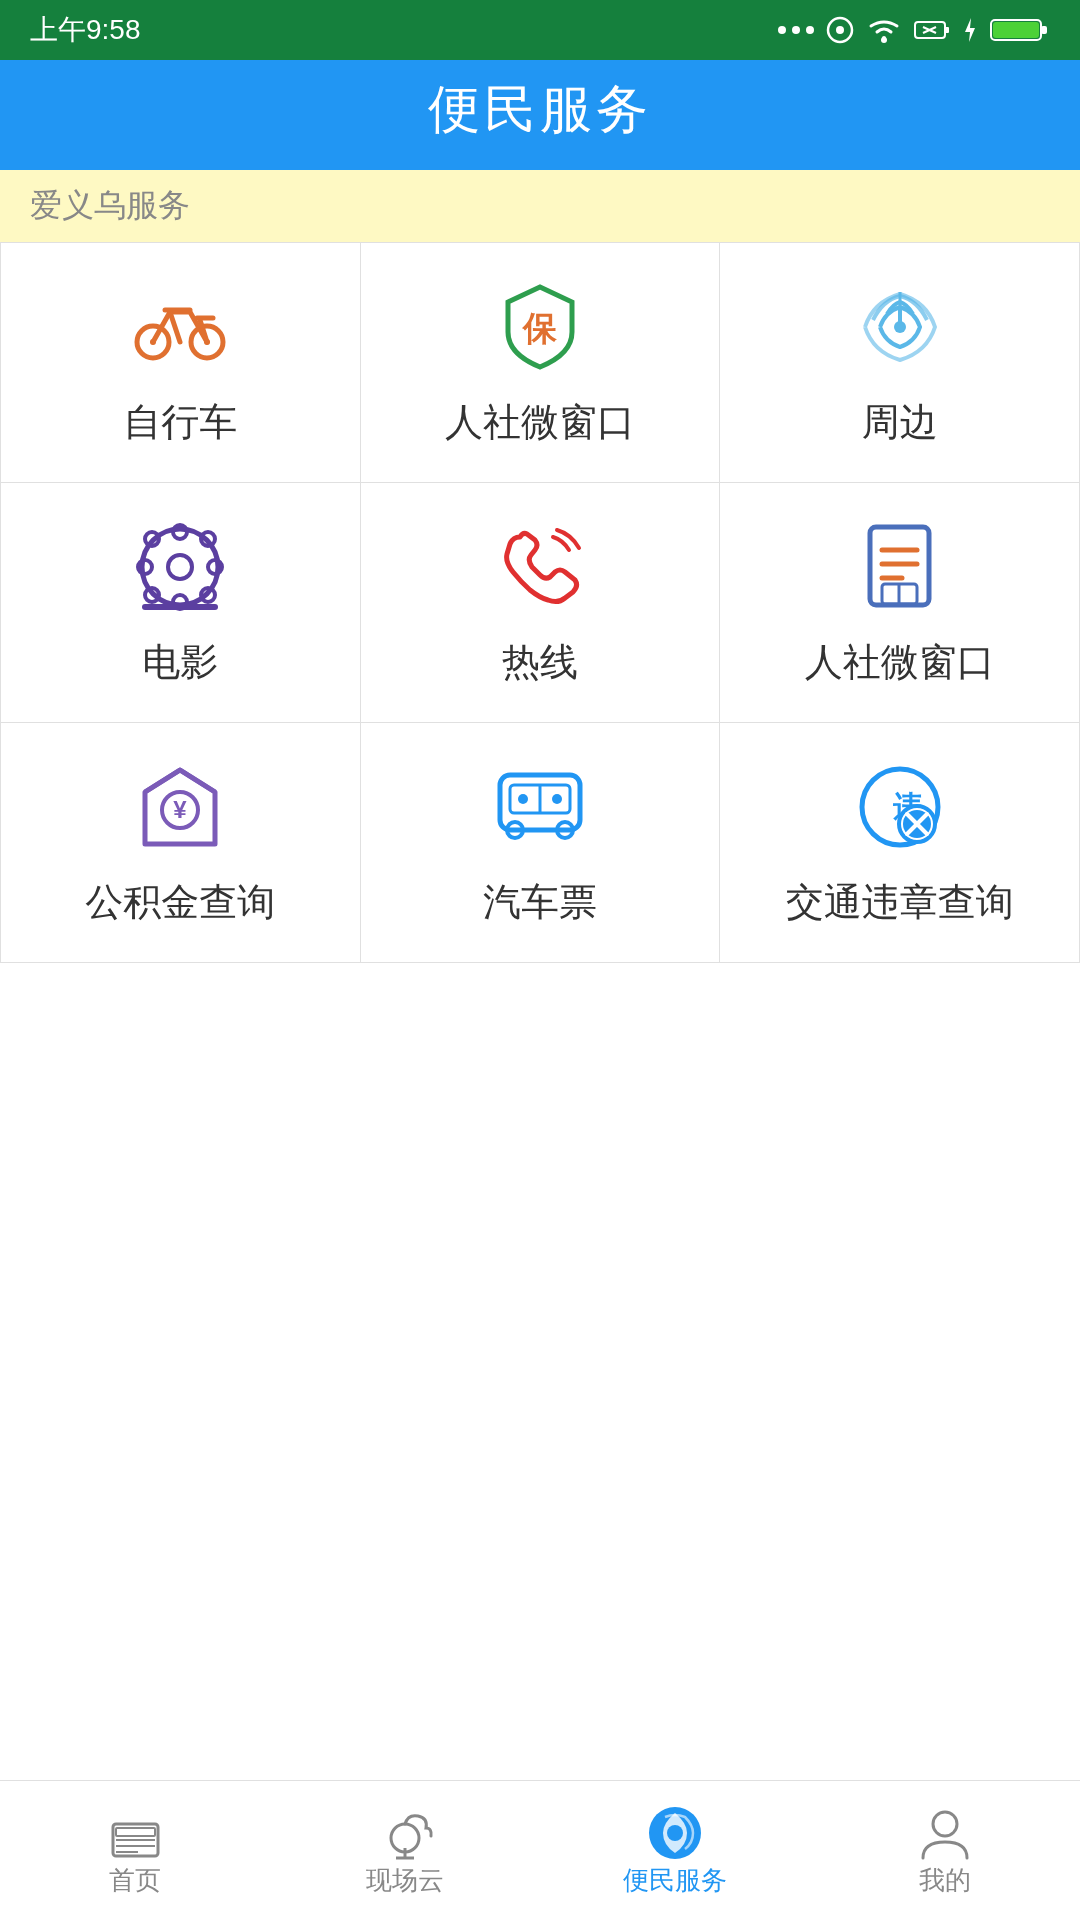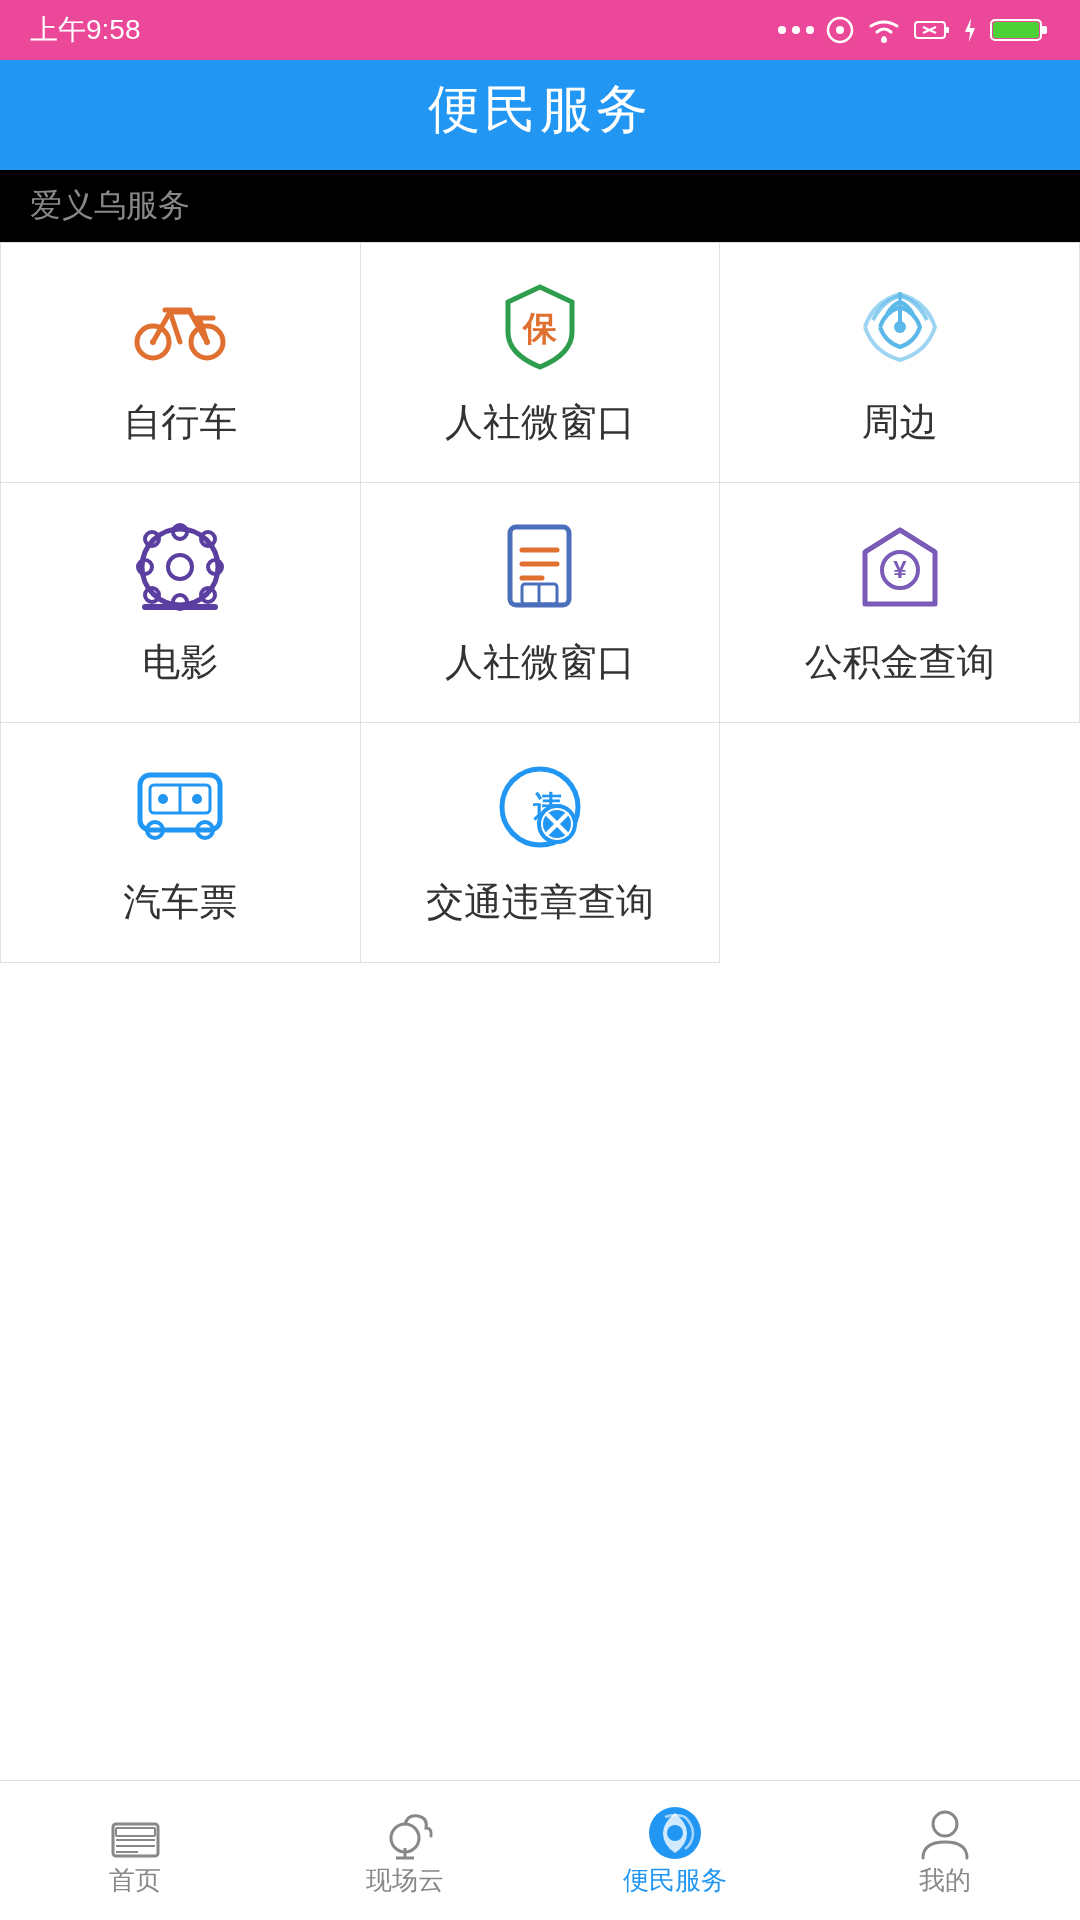--- a/index.html
+++ b/index.html
@@ -12,21 +12,21 @@
     body {
       width: 1080px;
       min-height: 1920px;
       font-family: -apple-system, 'PingFang SC', 'Helvetica Neue', Arial, sans-serif;
       background: #ffffff;
       overflow-x: hidden;
     }
 
     
     .status-bar {
-      background: #ec4899;
+      background: #15803d;
       height: 60px;
       display: flex;
       align-items: center;
       justify-content: space-between;
       padding: 12px 30px;
       color: white;
       font-size: 28px;
       text-align: center;
     }
 
@@ -52,21 +52,21 @@
 
     .header-title {
       color: white;
       font-size: 52px;
       font-weight: 400;
       letter-spacing: 4px;
     }
 
     
     .section-label {
-      background: #000000;
+      background: #fef9c3;
       height: 72px;
       display: flex;
       align-items: center;
       padding: 0 30px;
       color: #888;
       font-size: 32px;
     }
 
     
     .grid-container {
@@ -256,20 +256,30 @@
         <circle cx="17" cy="17" r="7" fill="none" stroke="#5b3fa0" stroke-width="4"></circle>
         <circle cx="73" cy="73" r="7" fill="none" stroke="#5b3fa0" stroke-width="4"></circle>
         <circle cx="73" cy="17" r="7" fill="none" stroke="#5b3fa0" stroke-width="4"></circle>
         <circle cx="17" cy="73" r="7" fill="none" stroke="#5b3fa0" stroke-width="4"></circle>
         <line x1="10" y1="85" x2="80" y2="85" stroke="#5b3fa0" stroke-width="6" stroke-linecap="round"></line>
       </svg>
     </div>
     <span class="grid-label">电影</span>
   </div>
 
+  <div class="grid-item">
+    <div class="grid-icon">
+      <svg width="90" height="90" viewBox="0 0 90 90">
+        <path d="M25 15 Q18 15 15 22 L12 32 Q10 40 18 50 Q26 60 35 68 Q45 76 53 78 Q63 82 70 76 L78 70 Q84 64 80 58 L70 50 Q65 46 60 50 L55 55 Q50 58 45 53 L37 45 Q32 38 36 33 L40 28 Q44 23 40 18 L32 12 Q28 10 25 15 Z" fill="none" stroke="#e03030" stroke-width="5" stroke-linejoin="round"></path>
+        <path d="M58 15 Q68 18 74 28" stroke="#e03030" stroke-width="4" fill="none" stroke-linecap="round"></path>
+        <path d="M62 8 Q76 12 84 26" stroke="#e03030" stroke-width="4" fill="none" stroke-linecap="round"></path>
+      </svg>
+    </div>
+    <span class="grid-label">热线</span>
+  </div>
 
   <div class="grid-item">
     <div class="grid-icon">
       <svg width="75" height="90" viewBox="0 0 75 90">
         <rect x="8" y="5" width="59" height="78" rx="6" fill="none" stroke="#4a6fbb" stroke-width="5"></rect>
         <line x1="20" y1="28" x2="55" y2="28" stroke="#e07030" stroke-width="5" stroke-linecap="round"></line>
         <line x1="20" y1="42" x2="55" y2="42" stroke="#e07030" stroke-width="5" stroke-linecap="round"></line>
         <line x1="20" y1="56" x2="40" y2="56" stroke="#e07030" stroke-width="5" stroke-linecap="round"></line>
         <rect x="20" y="62" width="35" height="20" rx="3" fill="none" stroke="#4a6fbb" stroke-width="3"></rect>
         <line x1="37" y1="62" x2="37" y2="82" stroke="#4a6fbb" stroke-width="3"></line>

